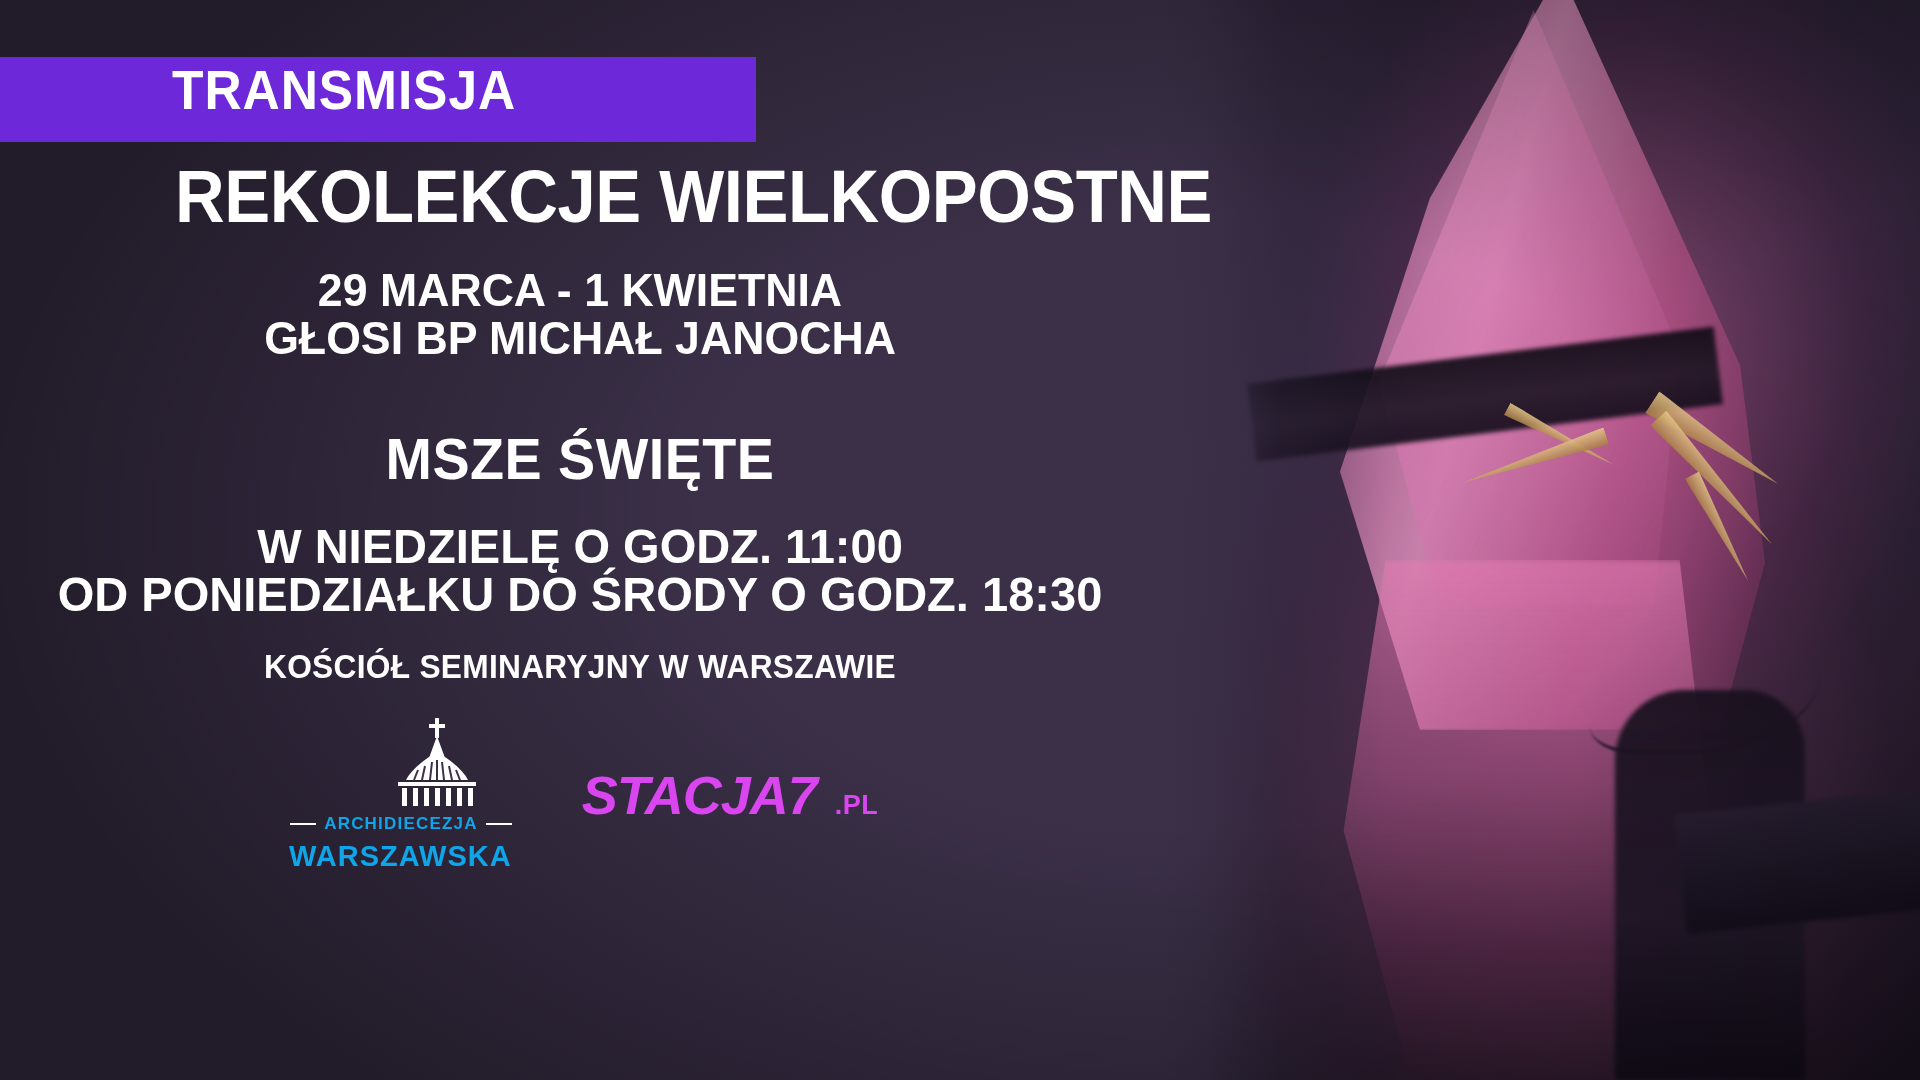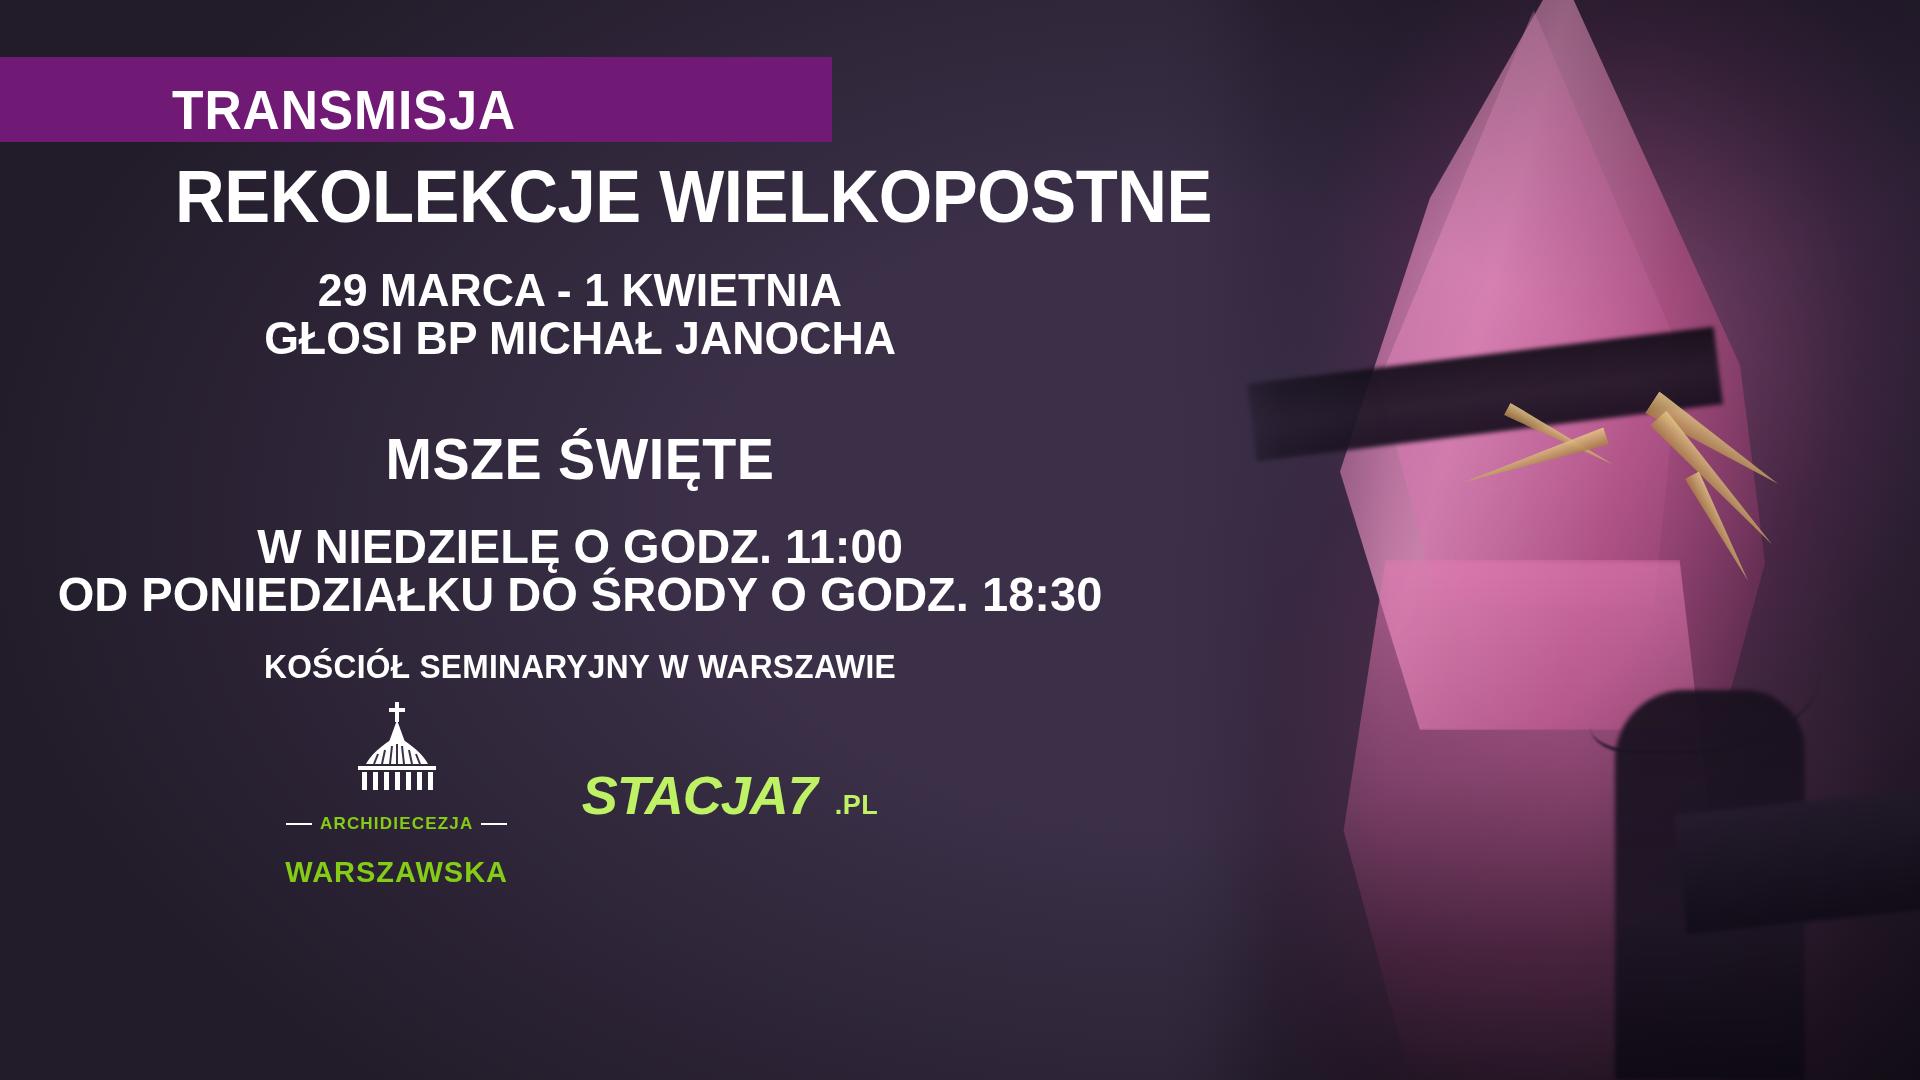--- a/index.html
+++ b/index.html
@@ -76,22 +76,22 @@
     border-radius:0 0 60% 20%;
     filter:blur(1px);
   }
   .vignette{
     position:absolute;inset:0;pointer-events:none;
     background:radial-gradient(ellipse 1200px 760px at 62% 48%, rgba(0,0,0,0) 40%, rgba(0,0,0,0.42) 100%);
   }
 
   
   .banner{
-    position:absolute;left:0;top:57px;width:832px;height:85px;
-    background:#701a75;display:flex;align-items:flex-end;
+    position:absolute;left:0;top:57px;width:756px;height:85px;
+    background:#6d28d9;display:flex;align-items:flex-start;
   }
   .banner-label{
     color:#ffffff;font-size:56px;font-weight:bold;letter-spacing:1px;
     margin-left:172px;font-family:"Liberation Sans",sans-serif;
     transform:scaleX(0.92);transform-origin:left center;
   }
 
   
   .content{position:absolute;left:0;top:0;width:1180px;height:1080px;color:#fff;padding-left:20px;}
 
@@ -112,28 +112,28 @@
   .times.t1{top:518px;font-size:49px;transform:scaleX(0.96);}
   .times.t2{top:566px;font-size:49px;transform:scaleX(0.96);}
 
   .place{position:absolute;left:0;top:648px;width:1160px;text-align:center;
          font-size:33px;font-weight:bold;letter-spacing:.3px;transform:scaleX(0.96);}
 
   
   .logos{position:absolute;left:0;top:715px;width:1160px;height:160px;
          display:flex;align-items:center;justify-content:center;gap:70px;}
 
-  .archlogo{display:flex;flex-direction:column;align-items:center;color:#84cc16;width:230px;gap:16px;}
+  .archlogo{display:flex;flex-direction:column;align-items:flex-end;color:#0ea5e9;width:230px;}
   .archlogo svg{display:block;}
   .arch-rule{display:flex;align-items:center;gap:8px;margin-top:4px;}
   .arch-rule .dash{width:26px;height:2px;background:#fff;}
   .arch-name1{font-size:17px;font-weight:bold;letter-spacing:1.2px;}
   .arch-name2{font-size:29px;font-weight:bold;letter-spacing:1px;line-height:1.05;margin-top:7px;}
 
-  .stacja{display:flex;align-items:baseline;color:#bef264;}
+  .stacja{display:flex;align-items:baseline;color:#d946ef;}
   .stacja .word{font-size:54px;font-weight:bold;font-style:italic;letter-spacing:-1px;}
   .stacja .seven{font-size:54px;font-weight:bold;font-style:italic;}
   .stacja .pl{font-size:27px;font-weight:bold;letter-spacing:.5px;margin-left:17px;}
 </style>
 </head>
 <body>
 
 <div id="poster">
 
   <div class="photo">

